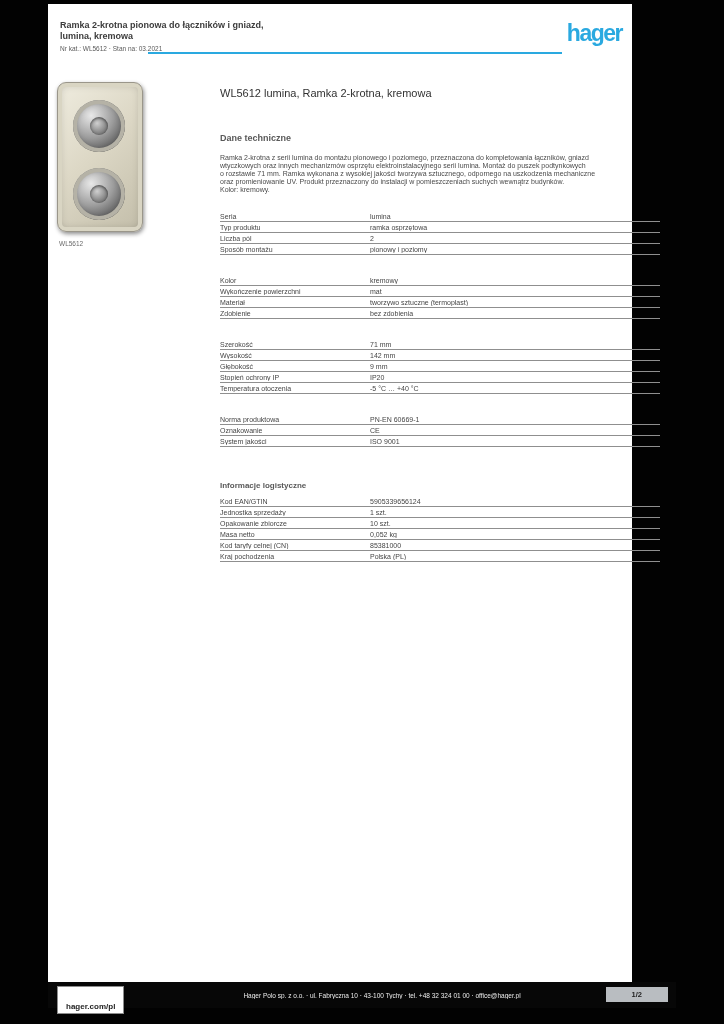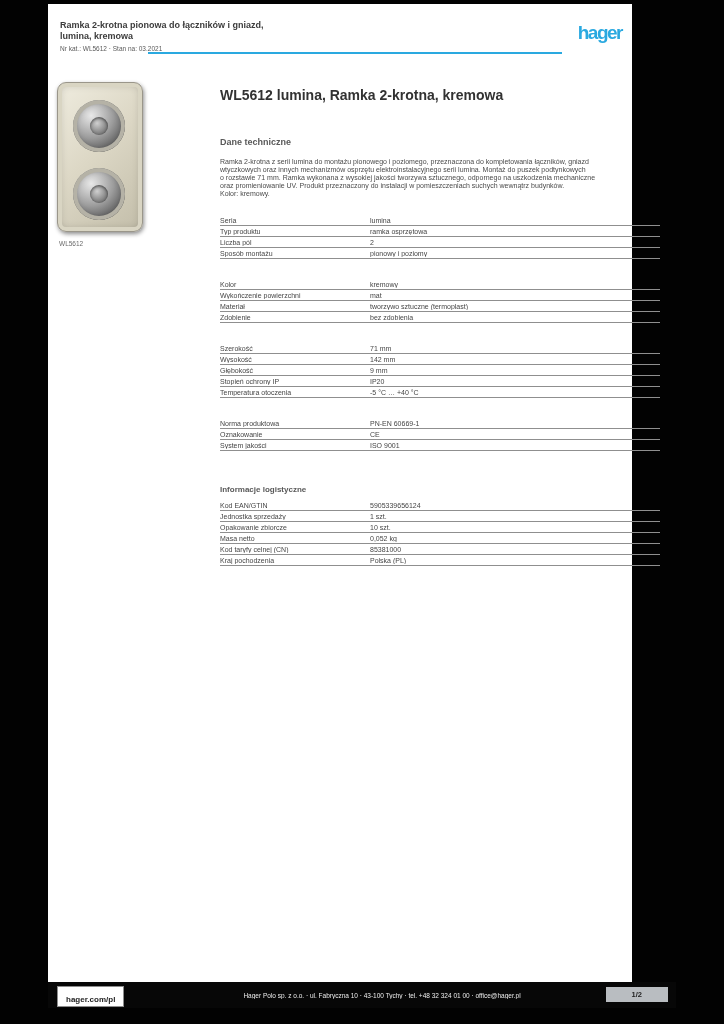--- a/index.html
+++ b/index.html
@@ -14,21 +14,21 @@
     background:#ffffff;
   }
 
   
   .header-block { position:absolute; left:12px; top:16px; color:#3c3c3c; }
   .h-line1, .h-line2 { font-size:9px; font-weight:bold; line-height:11px; white-space:nowrap; }
   .h-meta { font-size:6.5px; color:#5a5a5a; margin-top:3px; white-space:nowrap; }
   .blue-rule { position:absolute; left:100px; top:48px; width:414px; height:2px; background:var(--accent); }
   .logo {
     position:absolute; right:10px; top:16px;
-    font-size:19px; font-weight:bold; letter-spacing:-1.5px;
+    font-size:23px; font-weight:bold; letter-spacing:-1.5px;
     color:var(--accent); line-height:26px;
   }
 
   
   .product-photo {
     position:absolute; left:9px; top:78px; width:84px; height:148px;
     border-radius:9px; border:1px solid #9a968a;
     background:linear-gradient(135deg,#efecdf 0%,#ddd8c6 45%,#c2bda9 100%);
     box-shadow:inset 0 0 0 4px #d9d5c3, inset 0 0 10px rgba(0,0,0,.30), 1px 2px 4px rgba(0,0,0,.45);
   }
@@ -41,21 +41,21 @@
     content:""; position:absolute; left:17px; top:17px; width:18px; height:18px;
     border-radius:50%; background:radial-gradient(circle at 40% 35%, #cfcfcf, #6e6e6e 80%);
     box-shadow:inset 0 1px 3px rgba(0,0,0,.55);
   }
   .socket.top { top:17px; }
   .socket.bottom { top:85px; }
   .img-caption { position:absolute; left:11px; top:236px; font-size:6.5px; color:#6b6b6b; }
 
   
   .main { position:absolute; left:172px; top:83px; width:440px; }
-  .main-title { font-size:14px; font-weight:bold; color:#323232; white-space:nowrap; }
+  .main-title { font-size:11px; font-weight:normal; color:#323232; white-space:nowrap; }
   .section-heading { margin-top:34px; font-size:9px; font-weight:bold; color:#595959; }
   .description { margin-top:11px; }
   .description div {
     font-size:7px; line-height:8px; color:#4a4a4a;
     white-space:nowrap; overflow:hidden;
   }
 
   .specs { margin-top:17px; }
   .spec-section { margin-bottom:20px; }
   .spec-heading { font-size:8px; font-weight:bold; color:#595959; margin:34px 0 6px 0; }
@@ -64,21 +64,21 @@
     border-bottom:1px solid var(--rule);
     padding:2px 0 1px 0; font-size:7px; color:var(--txt);
   }
   .spec-label { width:150px; flex:0 0 150px; white-space:nowrap; overflow:hidden; }
   .spec-value { flex:1; white-space:nowrap; overflow:hidden; }
 
   
   .footer-bar { position:absolute; left:0; top:978px; width:628px; height:26px; background:#070707; }
   .website-box {
     position:absolute; left:9px; top:4px; background:#ffffff; border:1px solid #8d8d8d;
-    padding:8px 8px 2px 8px; font-size:8px; font-weight:bold; color:#1f1f1f;
+    padding:15px 8px 2px 8px; font-size:8px; font-weight:bold; color:#1f1f1f;
   }
   .footer-center {
     position:absolute; left:110px; right:70px; top:10px; text-align:center;
     font-size:6.5px; color:#ececec; white-space:nowrap; overflow:hidden;
   }
   .footer-page {
     position:absolute; right:8px; top:5px; background:#b9bdc1; color:#1f1f1f;
     font-size:7.5px; font-weight:bold; padding:3px 26px;
   }
 </style>

